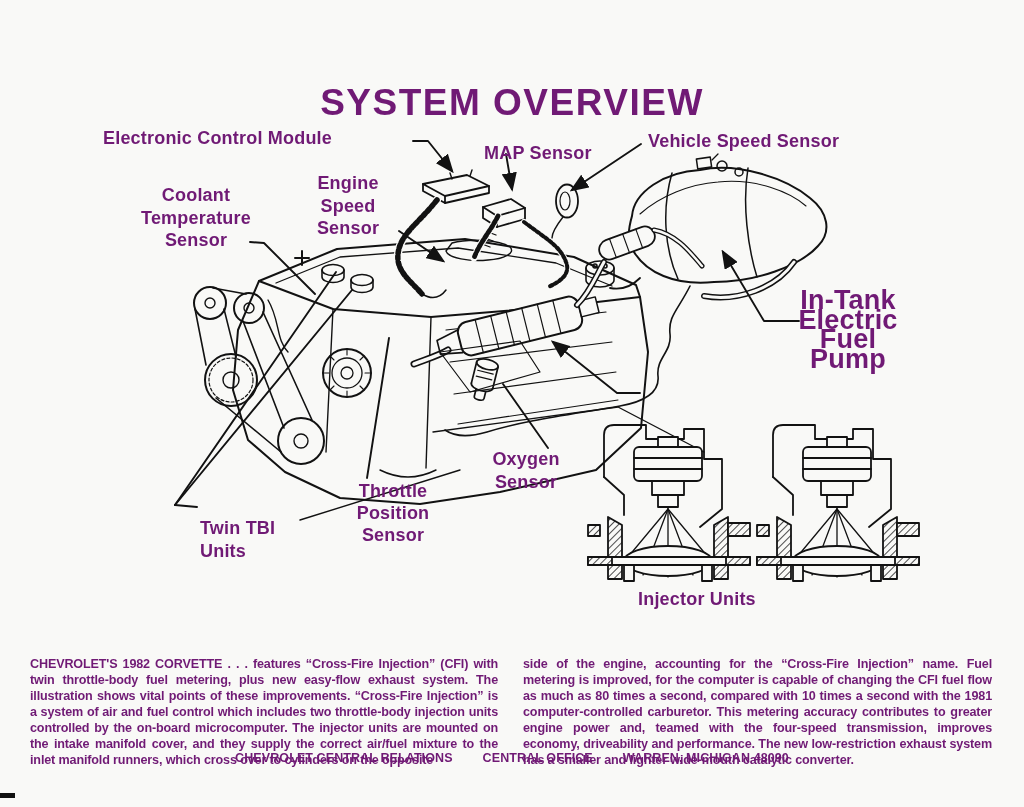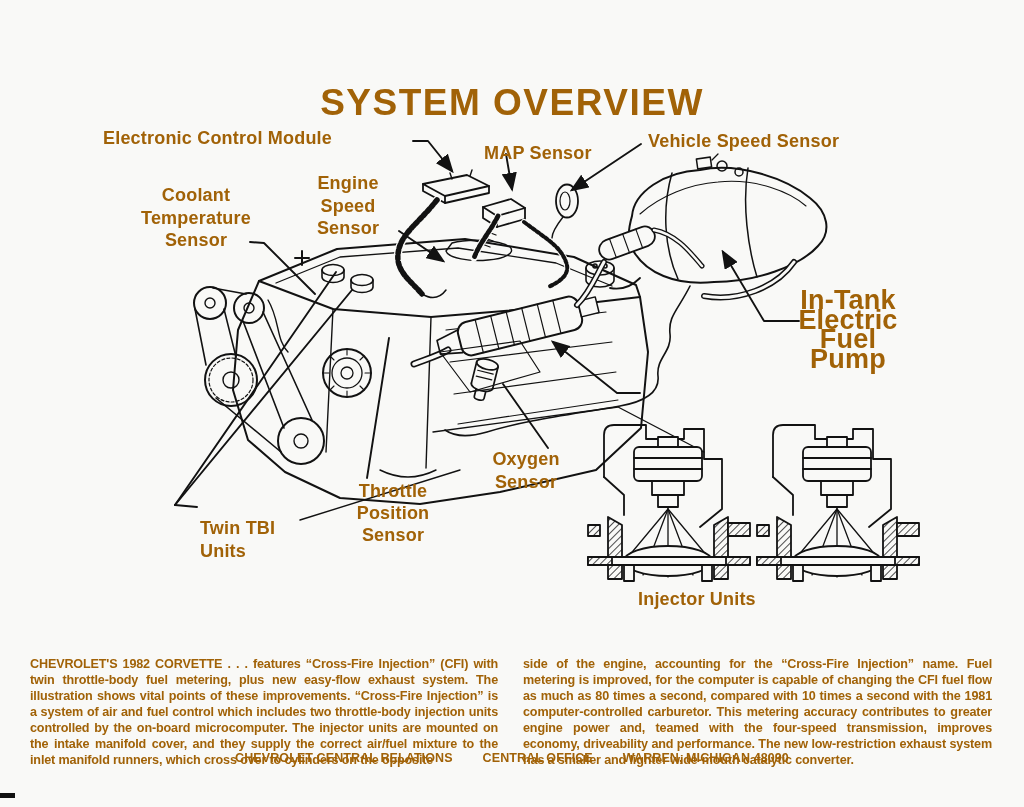--- a/index.html
+++ b/index.html
@@ -1,18 +1,18 @@
 <!DOCTYPE html>
 <html><head>
 <meta charset="utf-8">
 <style>
   html,body { margin:0; padding:0; background:#e8e8e6; }
   .page {
     position:relative; width:1024px; height:807px; margin:0 auto;
-    background:#f9f9f7; color:#a16207; overflow:hidden;
+    background:#f9f9f7; color:#701a75; overflow:hidden;
     font-family:"Liberation Sans", sans-serif;
   }
   .title {
     position:absolute; left:0; top:82px; width:100%;
     text-align:center; font-size:37px; font-weight:bold; letter-spacing:1.5px;
   }
   .dlabel {
     position:absolute; font-weight:bold; font-size:18px; line-height:23px;
     white-space:pre-line; letter-spacing:0.2px;
   }

